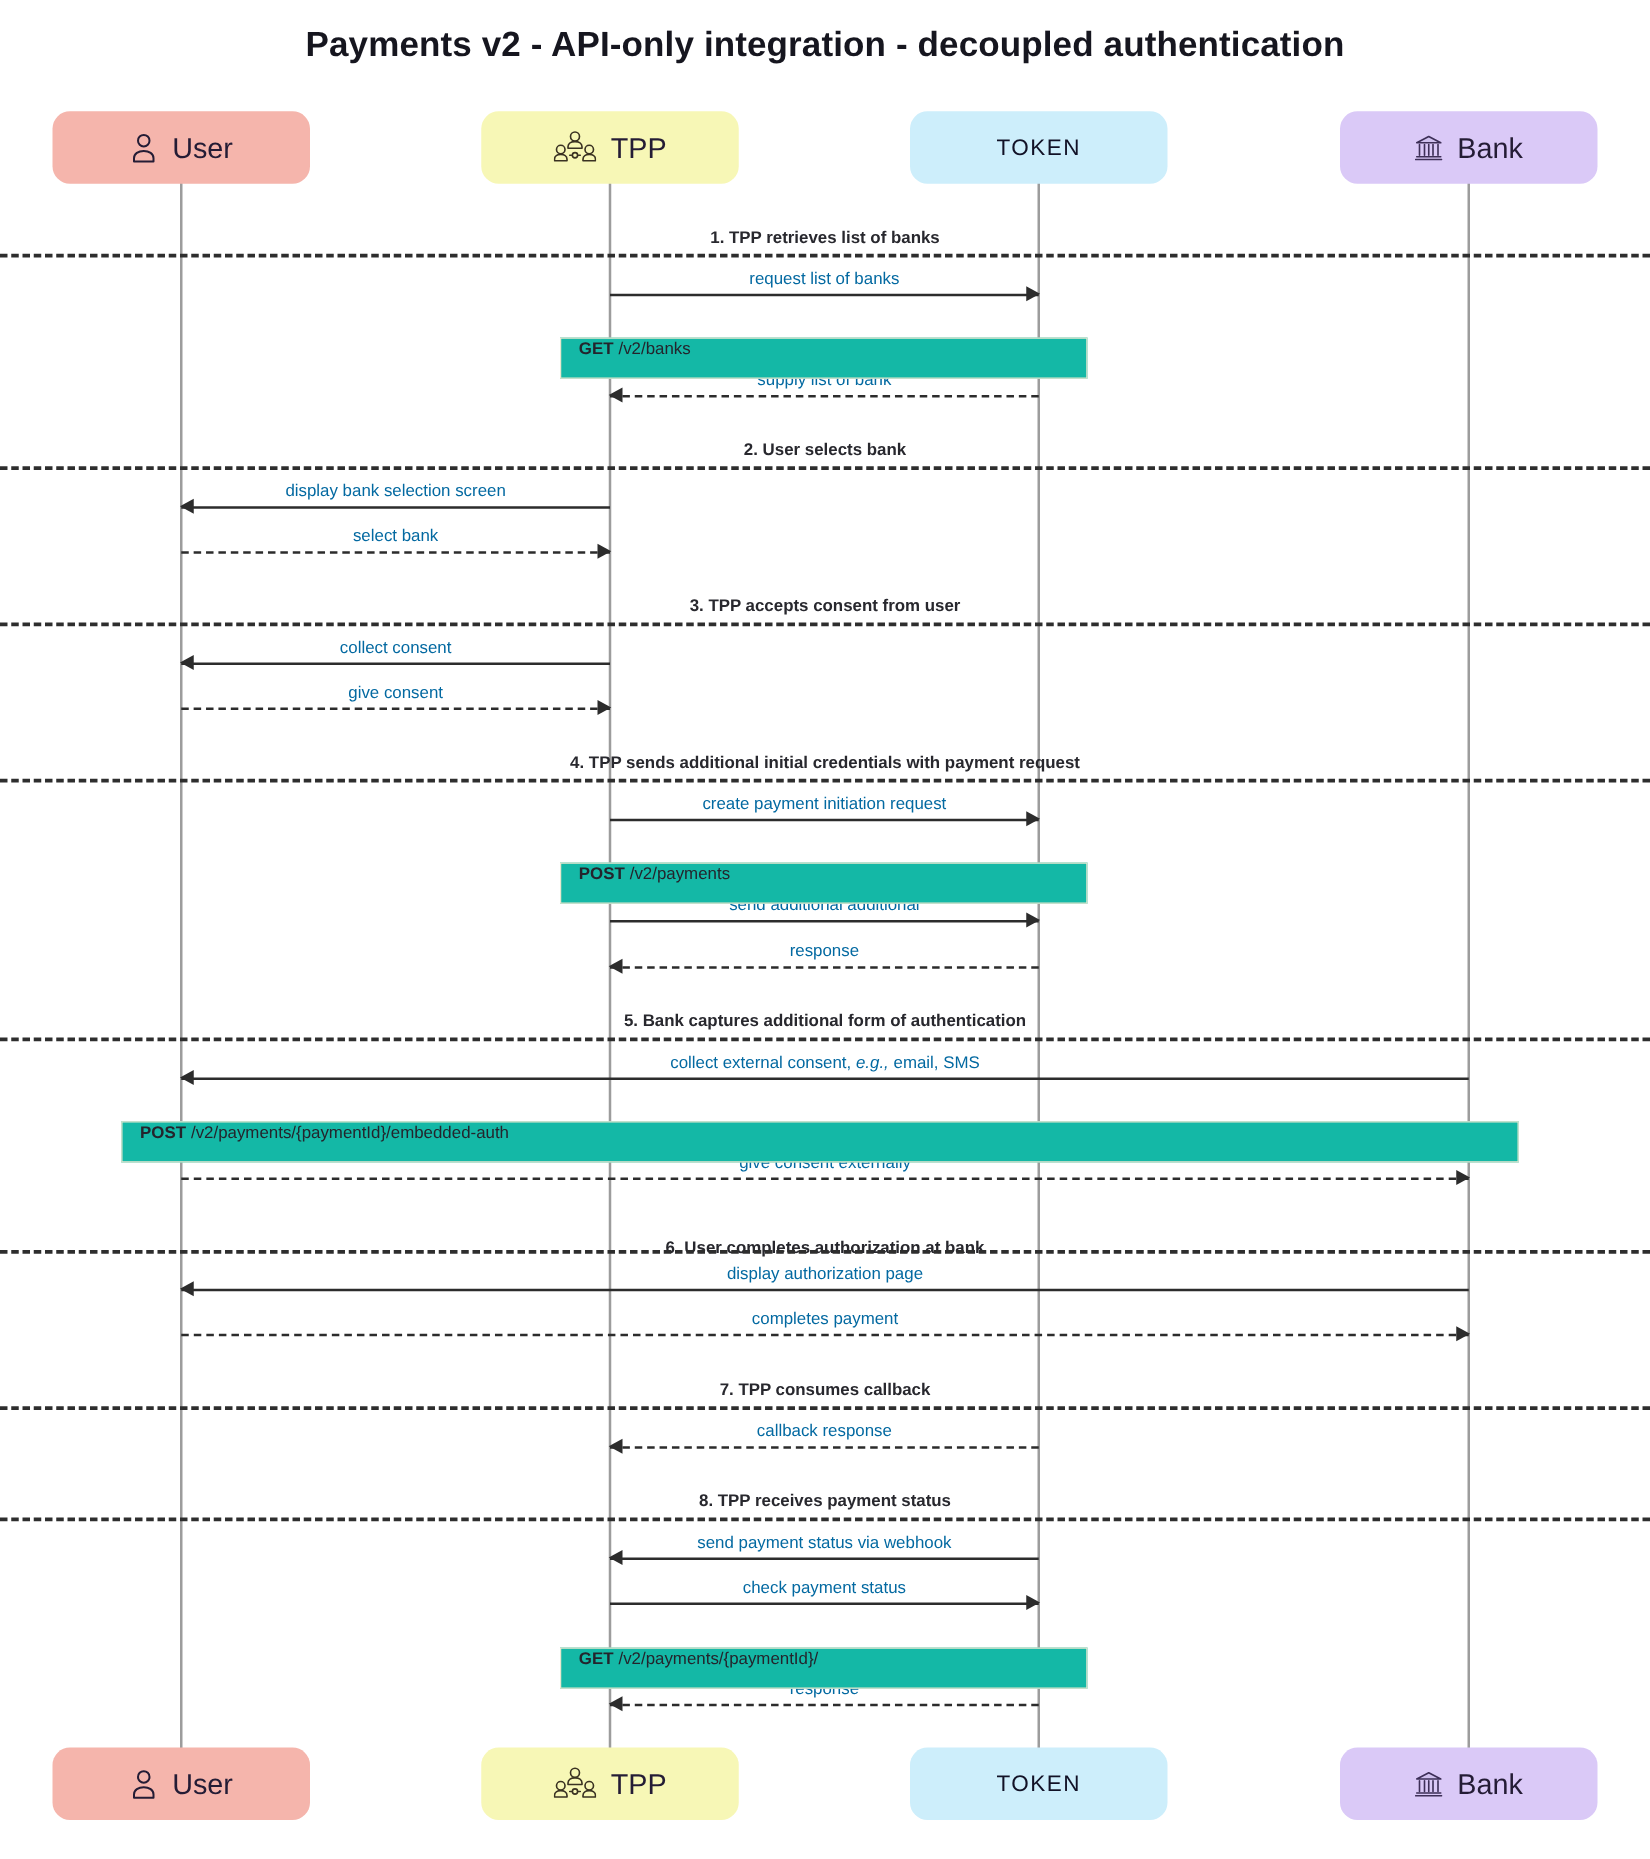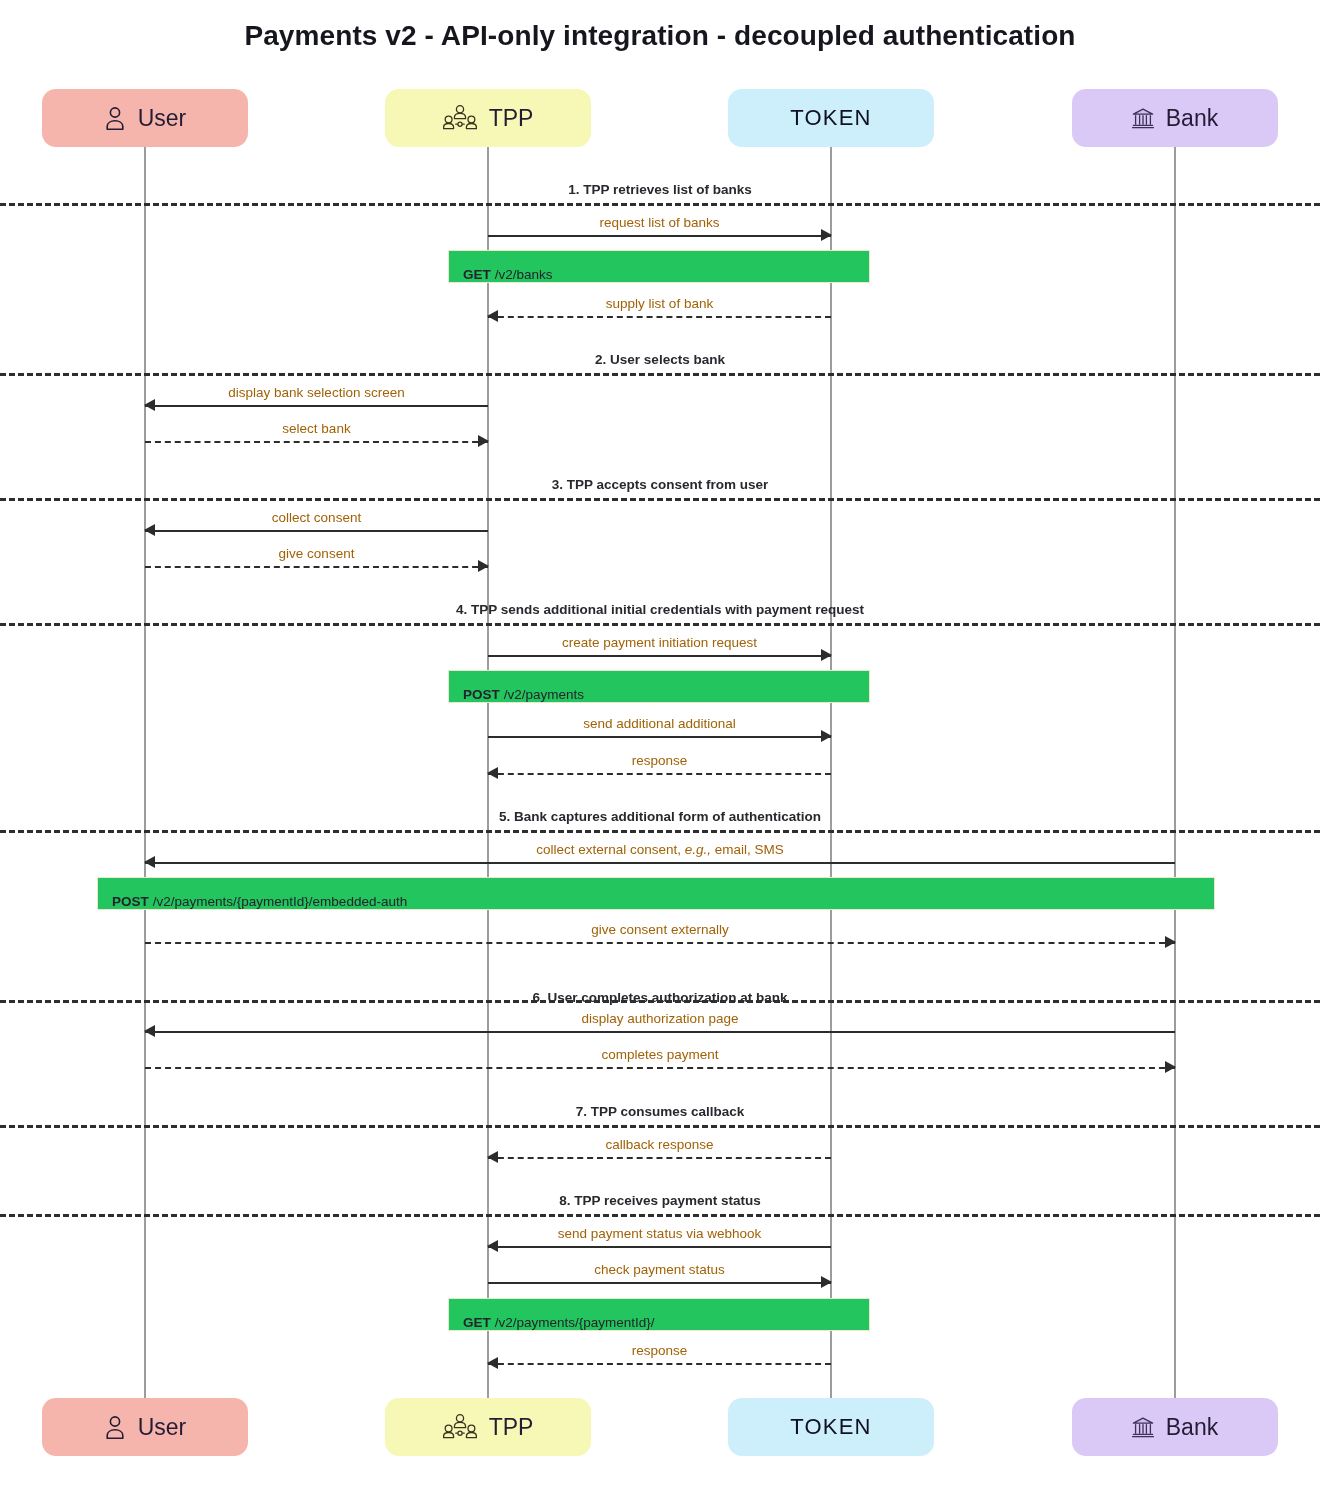--- a/index.html
+++ b/index.html
@@ -44,21 +44,21 @@
     justify-content:center;
     gap:12px;
     font-size:23px;
     color:#241c35;
     box-sizing:border-box;
     user-select:none;
   }
   .actor .lbl{white-space:nowrap;}
   .actor svg{display:block;}
   .actor.token .lbl{
-    font-size:22px;
+    font-size:18px;
     letter-spacing:1.2px;
     color:#111126;
   }
   
   .sep{
     position:absolute;
     left:0;
     width:1320px;
     height:0;
     border-top:3px dashed #2e2e2e;
@@ -69,29 +69,30 @@
     font-size:13.5px;
     font-weight:bold;
     color:#28282e;
     white-space:nowrap;
     transform:translateX(-50%);
   }
   
   .note{
     position:absolute;
     height:33px;
-    background:#22c55e;
+    background:#14b8a6;
     border:1px solid #eae7cf;
     box-sizing:border-box;
     display:flex;
-    align-items:flex-end;
+    align-items:flex-start;
     padding-left:14px;
     font-size:13.5px;
     color:#24242c;
     white-space:nowrap;
+    margin-top:20px;
   }
   .note b{font-weight:bold;margin-right:4px;}
   .note span.path{font-weight:normal;}
   
   .msg{position:absolute;height:1px;}
   .msg .line{
     position:absolute;
     left:0; top:0;
     height:0;
     width:100%;
@@ -107,21 +108,21 @@
   }
   .msg.right .head{right:-1px;border-left:11px solid #2c2c2c;}
   .msg.left  .head{left:-1px; border-right:11px solid #2c2c2c;}
   .msg .mlabel{
     position:absolute;
     bottom:6px;
     left:0;
     width:100%;
     text-align:center;
     font-size:13.5px;
-    color:#a16207;
+    color:#0369a1;
     white-space:nowrap;
   }
   .msg .mlabel i{font-style:italic;}
 </style>
 </head>
 <body>
 
 <div id="diagram">
 
   <div class="title">Payments v2 - API-only integration - decoupled authentication</div>

